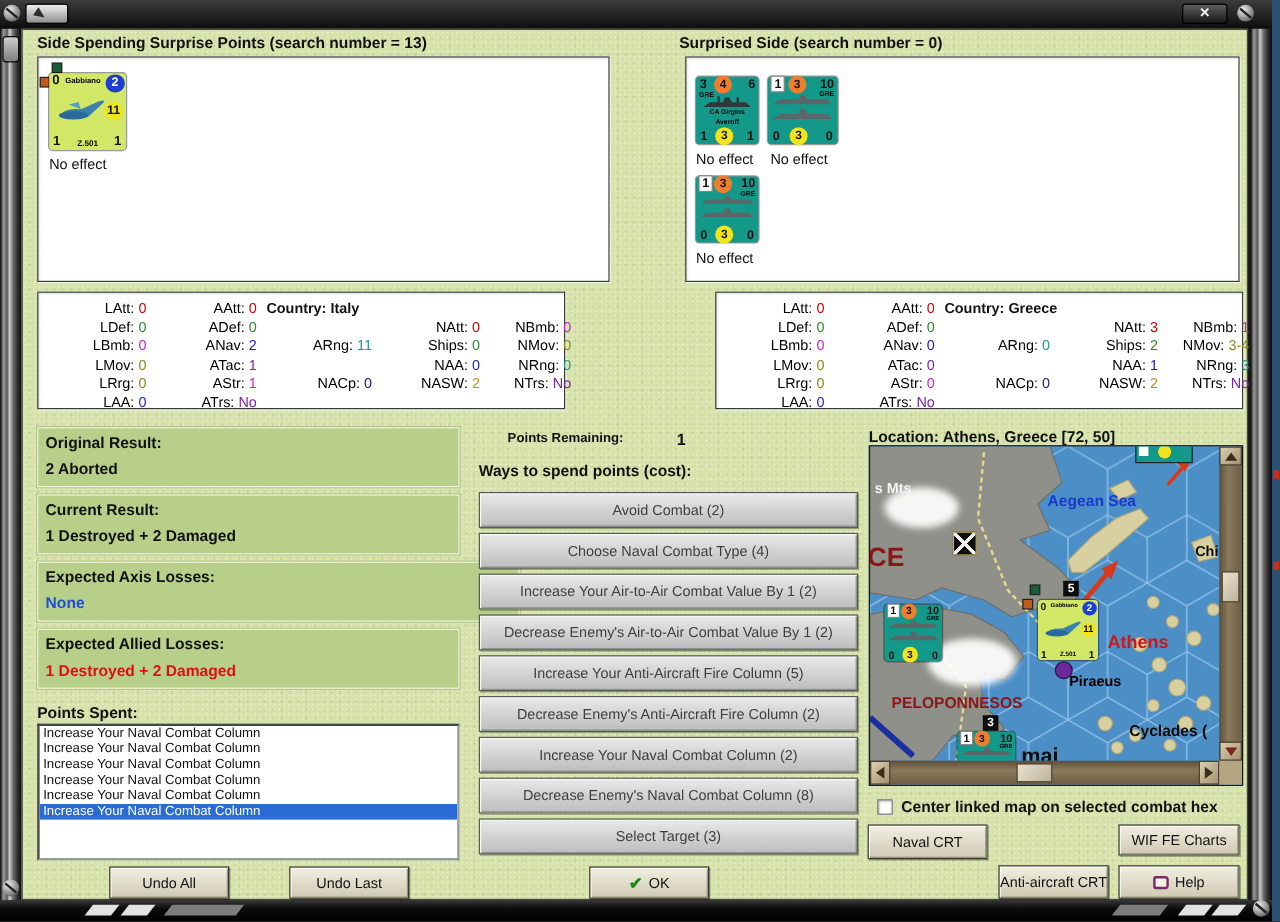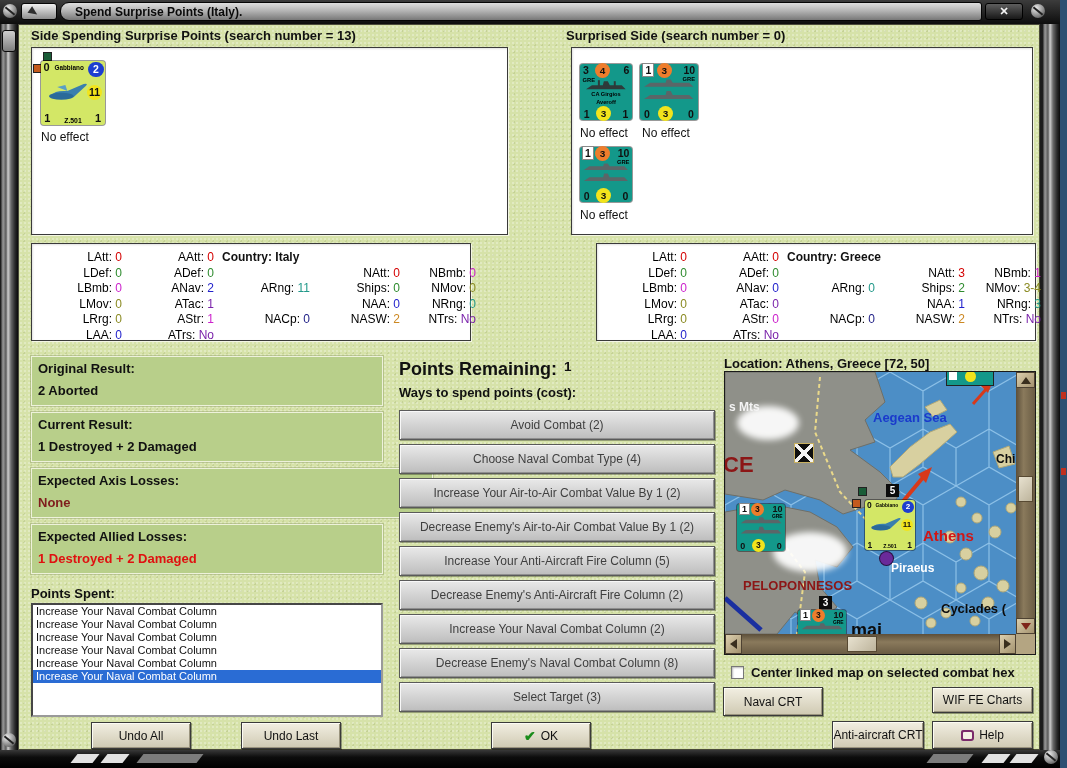--- a/index.html
+++ b/index.html
@@ -126,23 +126,20 @@
     <div class="abs bg-mark" style="top:468px"></div>
   </div>
 
   <div class="abs" id="titlebar">
     <div class="abs screw" style="left:3px;top:4px">
         <i></i>
       </div>
     <div class="abs" id="tb-menu">
         <b></b>
       </div>
-    <div class="abs" id="tb-strip">
-      <div class="abs" id="tb-title">Spend Surprise Points (Italy).</div>
-    </div>
     <div class="abs" id="tb-close">✕</div>
     <div class="abs screw" style="left:1031px;top:4px">
         <i></i>
       </div>
   </div>
 
   <div class="abs frame-v" style="left:0"></div>
   <div class="abs frame-v" style="left:1042px;width:18px"></div>
   <div class="abs" id="frame-knob"></div>
 
@@ -292,38 +289,38 @@
     <div class="abs rbox" style="left:12px;top:331px;width:352px;height:50px">
       <span class="t">Original Result:</span>
       <span class="v" style="color: rgb(17, 17, 17);">2 Aborted</span>
     </div>
     <div class="abs rbox" style="left:12px;top:387px;width:352px;height:50px">
       <span class="t">Current Result:</span>
       <span class="v" style="color: rgb(17, 17, 17);">1 Destroyed + 2 Damaged</span>
     </div>
     <div class="abs rbox" style="left:12px;top:443px;width:402px;height:50px">
       <span class="t">Expected Axis Losses:</span>
-      <span class="v" style="color: #7f1d1d;">None</span>
+      <span class="v" style="color: #1d4ed8;">None</span>
     </div>
     <div class="abs rbox" style="left:12px;top:499px;width:352px;height:50px">
       <span class="t">Expected Allied Losses:</span>
       <span class="v" style="color: rgb(224, 16, 16);">1 Destroyed + 2 Damaged</span>
     </div>
 
     <div class="abs hd" style="left:12px;top:561px">Points Spent:</div>
     <div class="abs" id="pslist" style="left:12px;top:578px;width:352px;height:114px">
       <div class="li">Increase Your Naval Combat Column</div>
       <div class="li">Increase Your Naval Combat Column</div>
       <div class="li">Increase Your Naval Combat Column</div>
       <div class="li">Increase Your Naval Combat Column</div>
       <div class="li">Increase Your Naval Combat Column</div>
       <div class="li sel">Increase Your Naval Combat Column</div>
     </div>
 
-    <div class="abs hd" style="left:380px;top:334px;font-size:18px">Points Remaining:</div>
+    <div class="abs hd" style="left:404px;top:334px;font-size:11px">Points Remaining:</div>
     <div class="abs hd" style="left:545px;top:334px;font-size:13.5px">1</div>
     <div class="abs hd" style="left:380px;top:360px">Ways to spend points (cost):</div>
 
     <button class="sbtn" style="left:380px;top:385px">Avoid Combat (2)</button>
     <button class="sbtn" style="left:380px;top:419px">Choose Naval Combat Type (4)</button>
     <button class="sbtn" style="left:380px;top:453px">Increase Your Air-to-Air Combat Value By 1 (2)</button>
     <button class="sbtn" style="left:380px;top:487px">Decrease Enemy's Air-to-Air Combat Value By 1 (2)</button>
     <button class="sbtn" style="left:380px;top:521px">Increase Your Anti-Aircraft Fire Column (5)</button>
     <button class="sbtn" style="left:380px;top:555px">Decrease Enemy's Anti-Aircraft Fire Column (2)</button>
     <button class="sbtn" style="left:380px;top:589px">Increase Your Naval Combat Column (2)</button>
@@ -380,21 +377,21 @@
         </svg>
 
         <div class="cloud" style="left:12px;top:34px;width:62px;height:34px"></div>
         <div class="cloud" style="left:48px;top:160px;width:74px;height:40px"></div>
 
         <div class="mlabel" style="left:4px;top:28px;color:#f4f4f4;font-size:12px">s Mts</div>
         <div class="mlabel" style="left:-2px;top:80px;color:#8c1616;font-size:22px">CE</div>
         <div class="mlabel" style="left:148px;top:38px;color:#1a3acc;font-size:13px">Aegean Sea</div>
         <div class="mlabel" style="left:271px;top:80px;color:#0c0c0c;font-size:12px">Chi</div>
         <div class="mlabel" style="left:198px;top:155px;color:#d01616;font-size:15px">Athens</div>
-        <div class="mlabel" style="left:166px;top:189px;color:#ffffff;font-size:12px">Piraeus</div>
+        <div class="mlabel" style="left:166px;top:189px;color:#000000;font-size:12px">Piraeus</div>
         <div class="mlabel" style="left:18px;top:206px;color:#8c1616;font-size:13px">PELOPONNESOS</div>
         <div class="mlabel" style="left:216px;top:229px;color:#0c0c0c;font-size:13px">Cyclades (</div>
         <div class="mlabel" style="left:126px;top:248px;color:#0c0c0c;font-size:18px">mai</div>
 
         <div id="combat-icon" style="left:69px;top:71px"></div>
 
         <div class="abs" style="left:222px;top:-3px;width:46px;height:16px;background:#13988a;box-shadow:0 0 0 1px #222">
           <span class="abs" style="left:2px;top:3px;width:8px;height:8px;background:#fff"></span>
           <span class="abs" style="left:18px;top:2px;width:11px;height:11px;border-radius:50%;background:#f2e41c"></span>
         </div>

